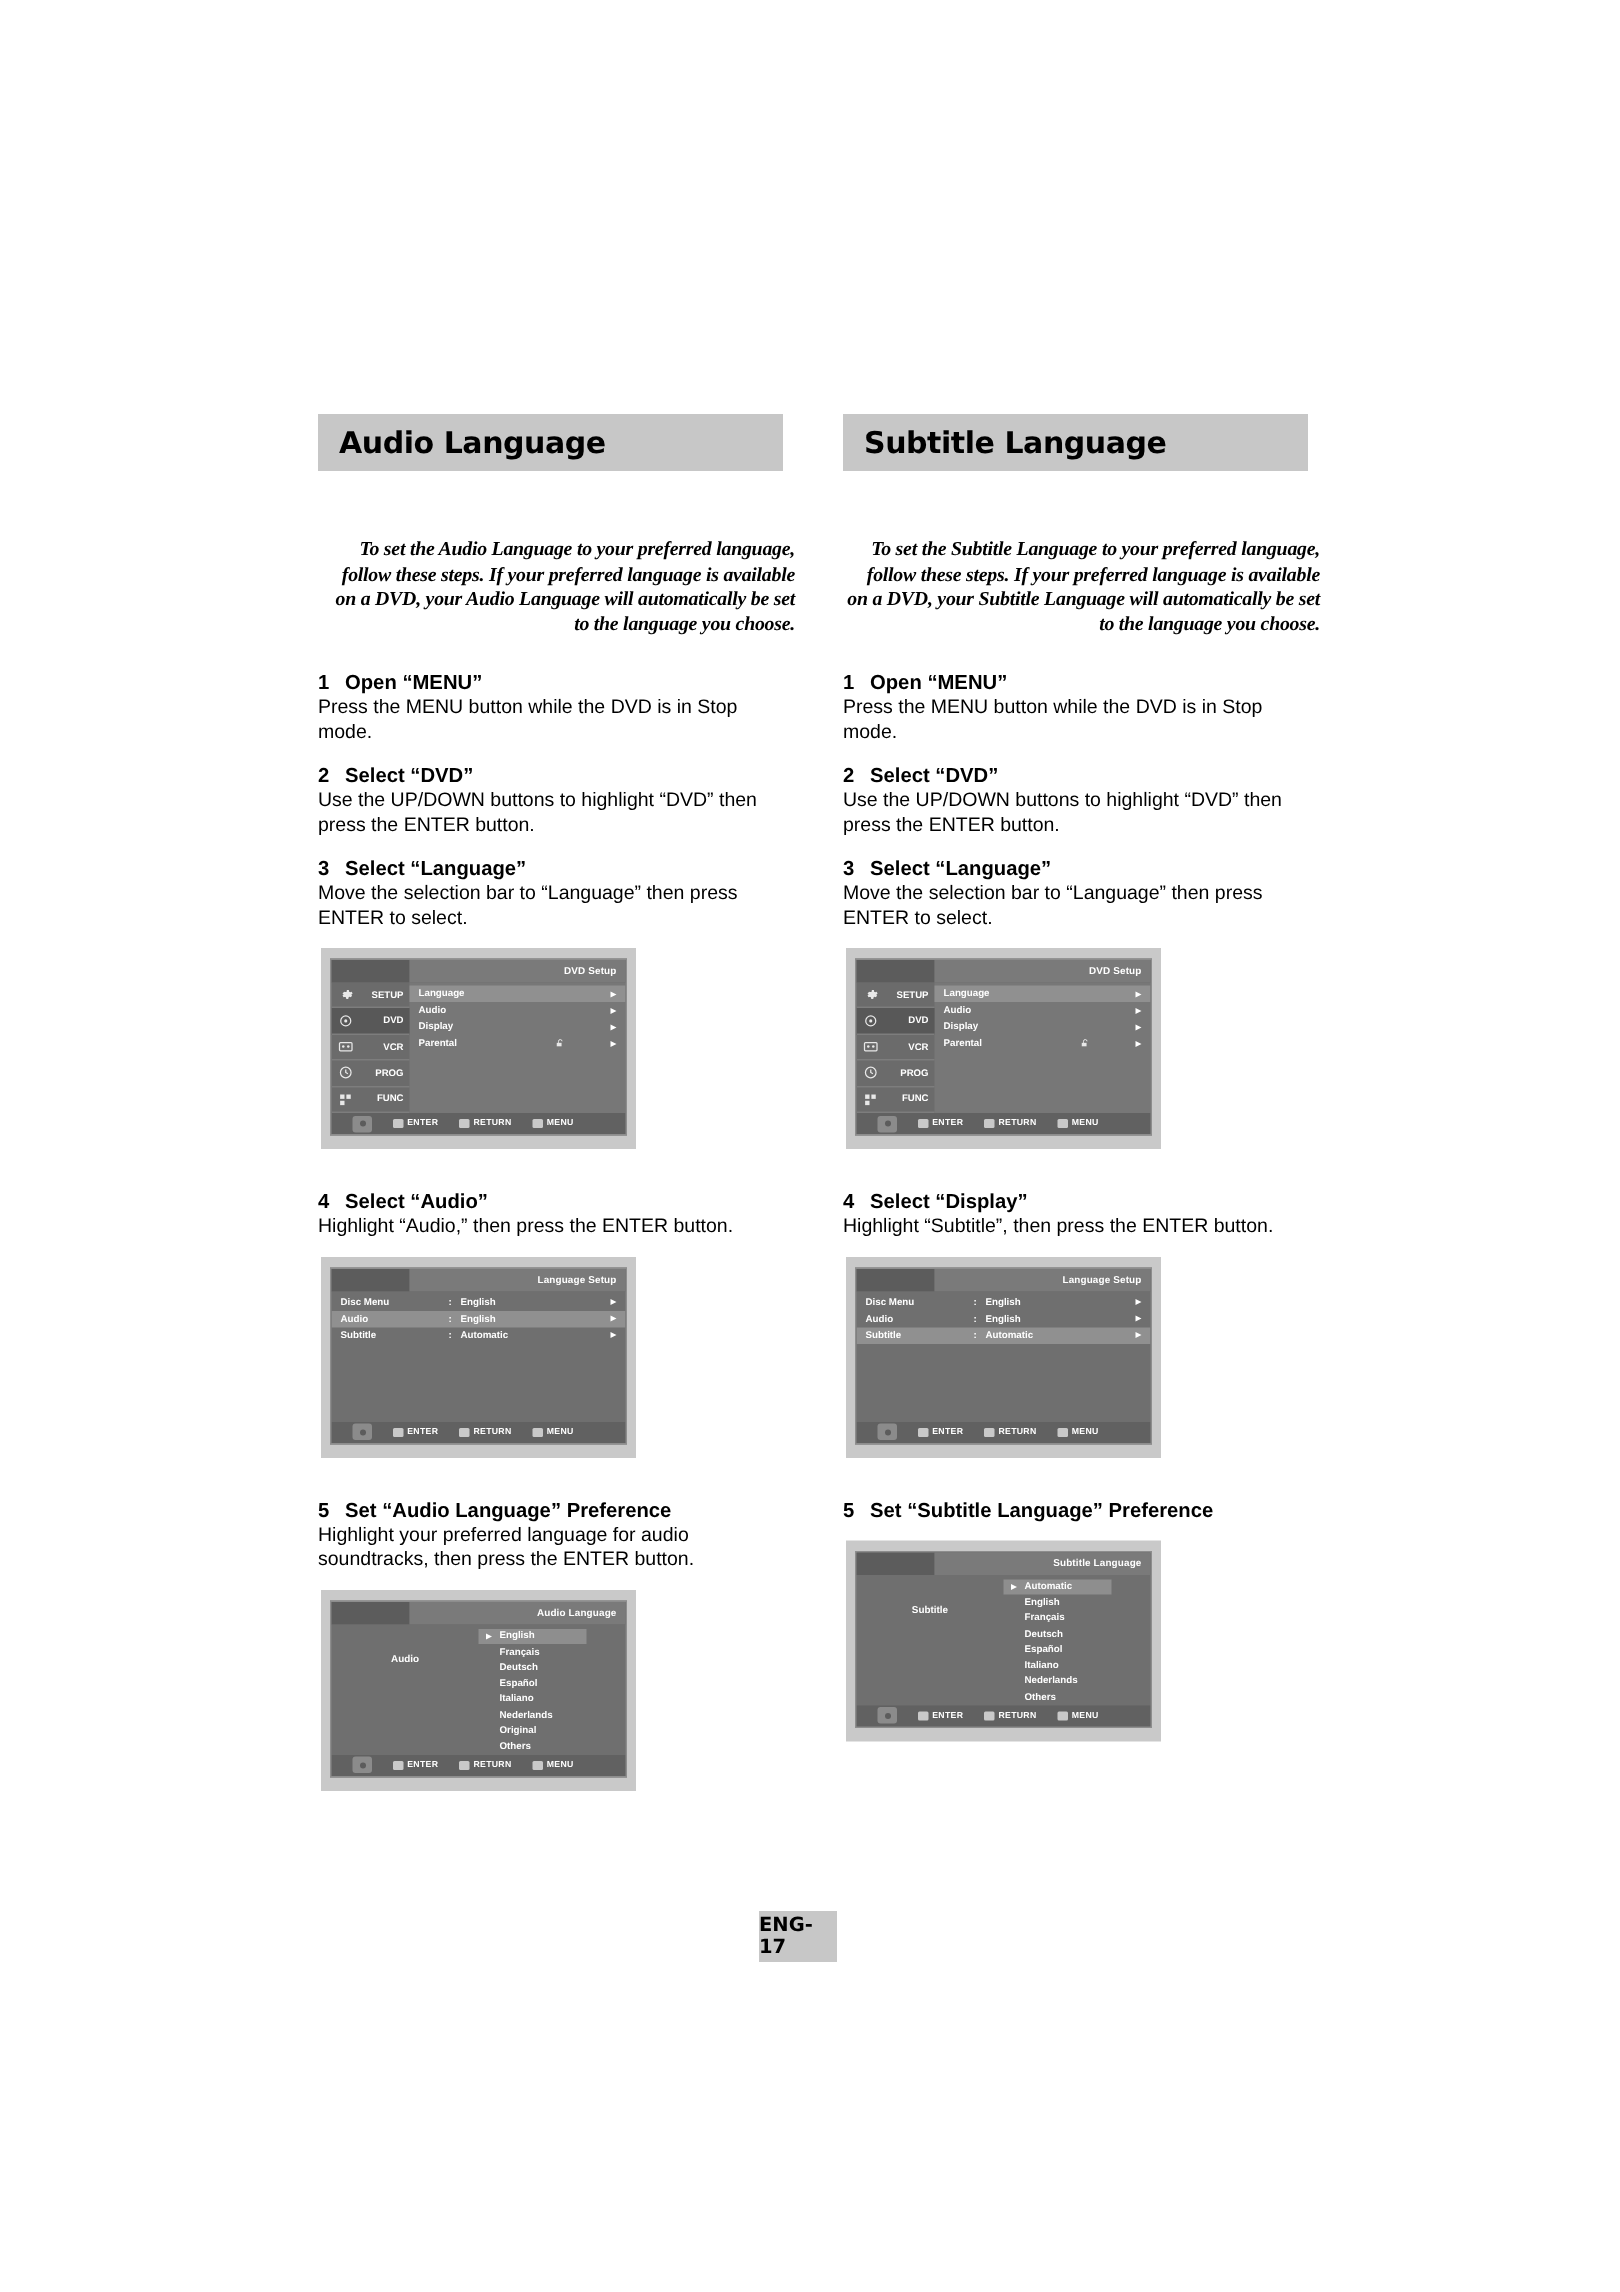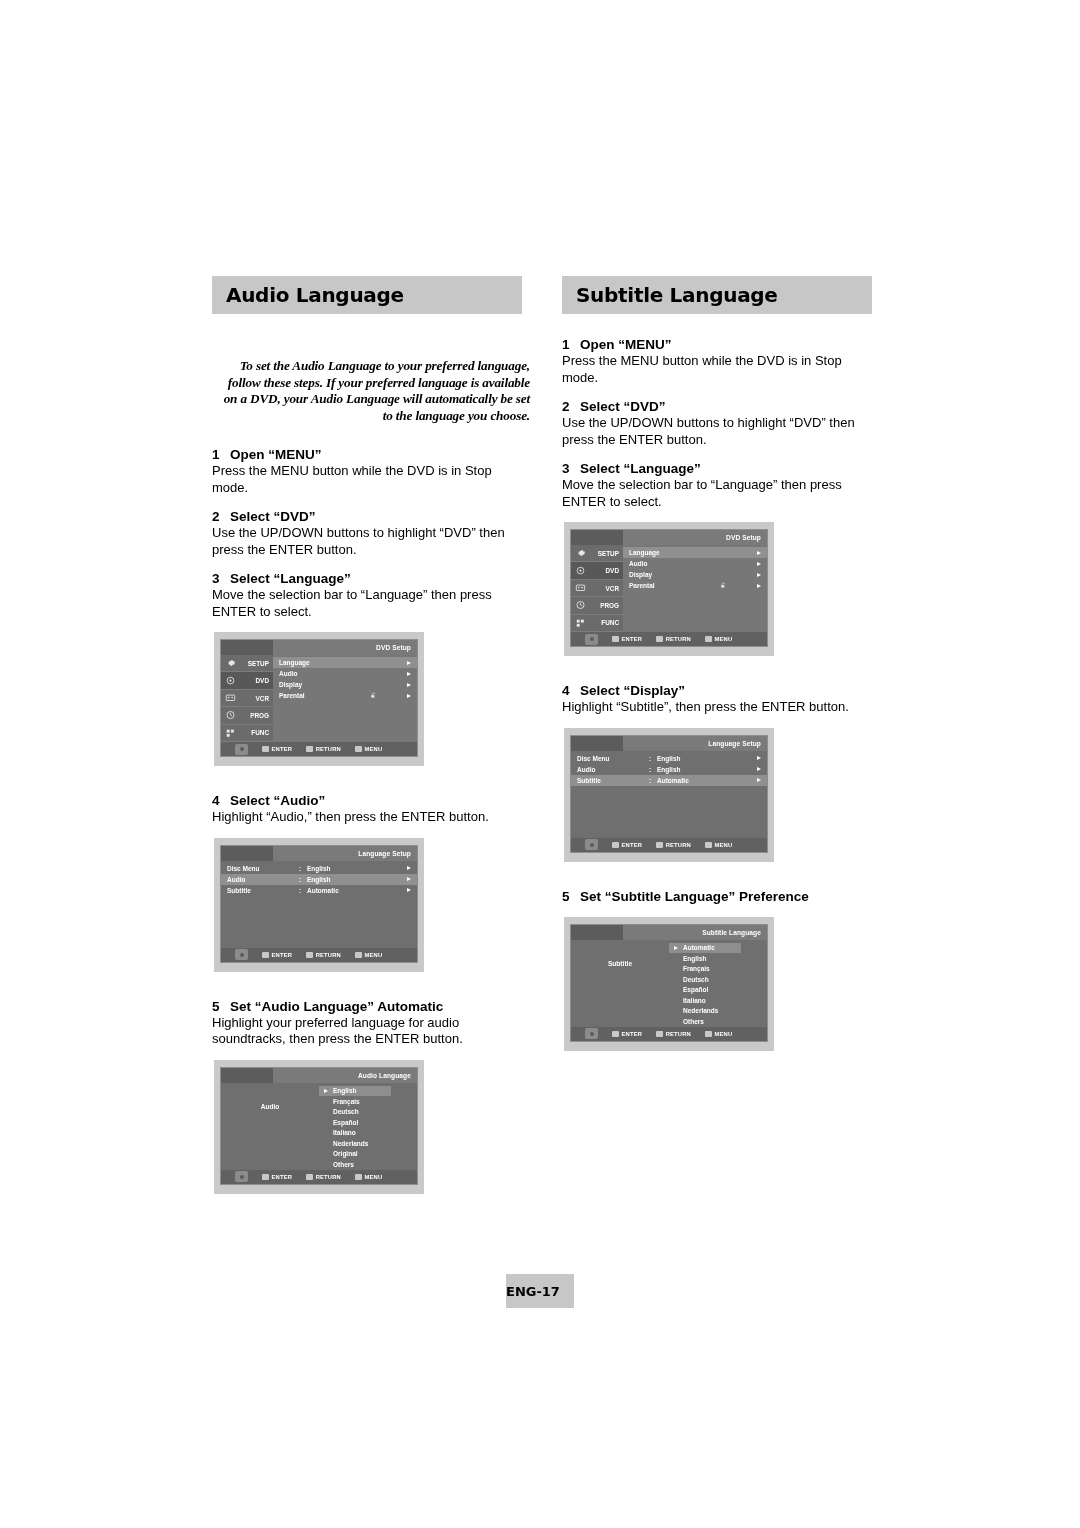--- a/index.html
+++ b/index.html
@@ -299,21 +299,21 @@
     background: #c9c9c9;
     margin-right: 2.5px;
     border-radius: 1px;
   }
 
   
   .footer {
     position: absolute;
     left: 506px;
     top: 1270px;
-    width: 68px;
+    width: 52px;
     height: 34px;
     background: #c7c7c7;
     display: flex;
     align-items: center;
     justify-content: flex-start;
   }
   .footer span {
     font-size: 13px;
     font-weight: bold;
     color: #000;
@@ -503,21 +503,21 @@
             </div>
           </div>
         </div>
       </div>
 
       <div style="height:26px"></div>
 
       <div class="step">
         <div class="step-head">
           <span class="step-num">5</span>
-          <span class="step-title">Set “Audio Language” Automatic</span>
+          <span class="step-title">Set “Audio Language” Preference</span>
         </div>
         <div class="step-body">Highlight your preferred language for audio soundtracks, then press the ENTER button.</div>
       </div>
 
       <div class="shot">
         <div class="shot-inner">
           <div class="osd-titlebar">
             <div class="tb-left"></div>
             <div class="tb-right">
               <span class="osd-title">Audio Language</span>
@@ -575,20 +575,21 @@
 
     </div>
   </div>
 
   <div class="col col-right">
 
     <div class="section-band">
       <h1>Subtitle Language</h1>
     </div>
 
+    <p class="intro">To set the Subtitle Language to your preferred language, follow these steps. If your preferred language is available on a DVD, your Subtitle Language will automatically be set to the language you choose.</p>
 
     <div class="steps">
 
       <div class="step">
         <div class="step-head">
           <span class="step-num">1</span>
           <span class="step-title">Open “MENU”</span>
         </div>
         <div class="step-body">Press the MENU button while the DVD is in Stop mode.</div>
       </div>

